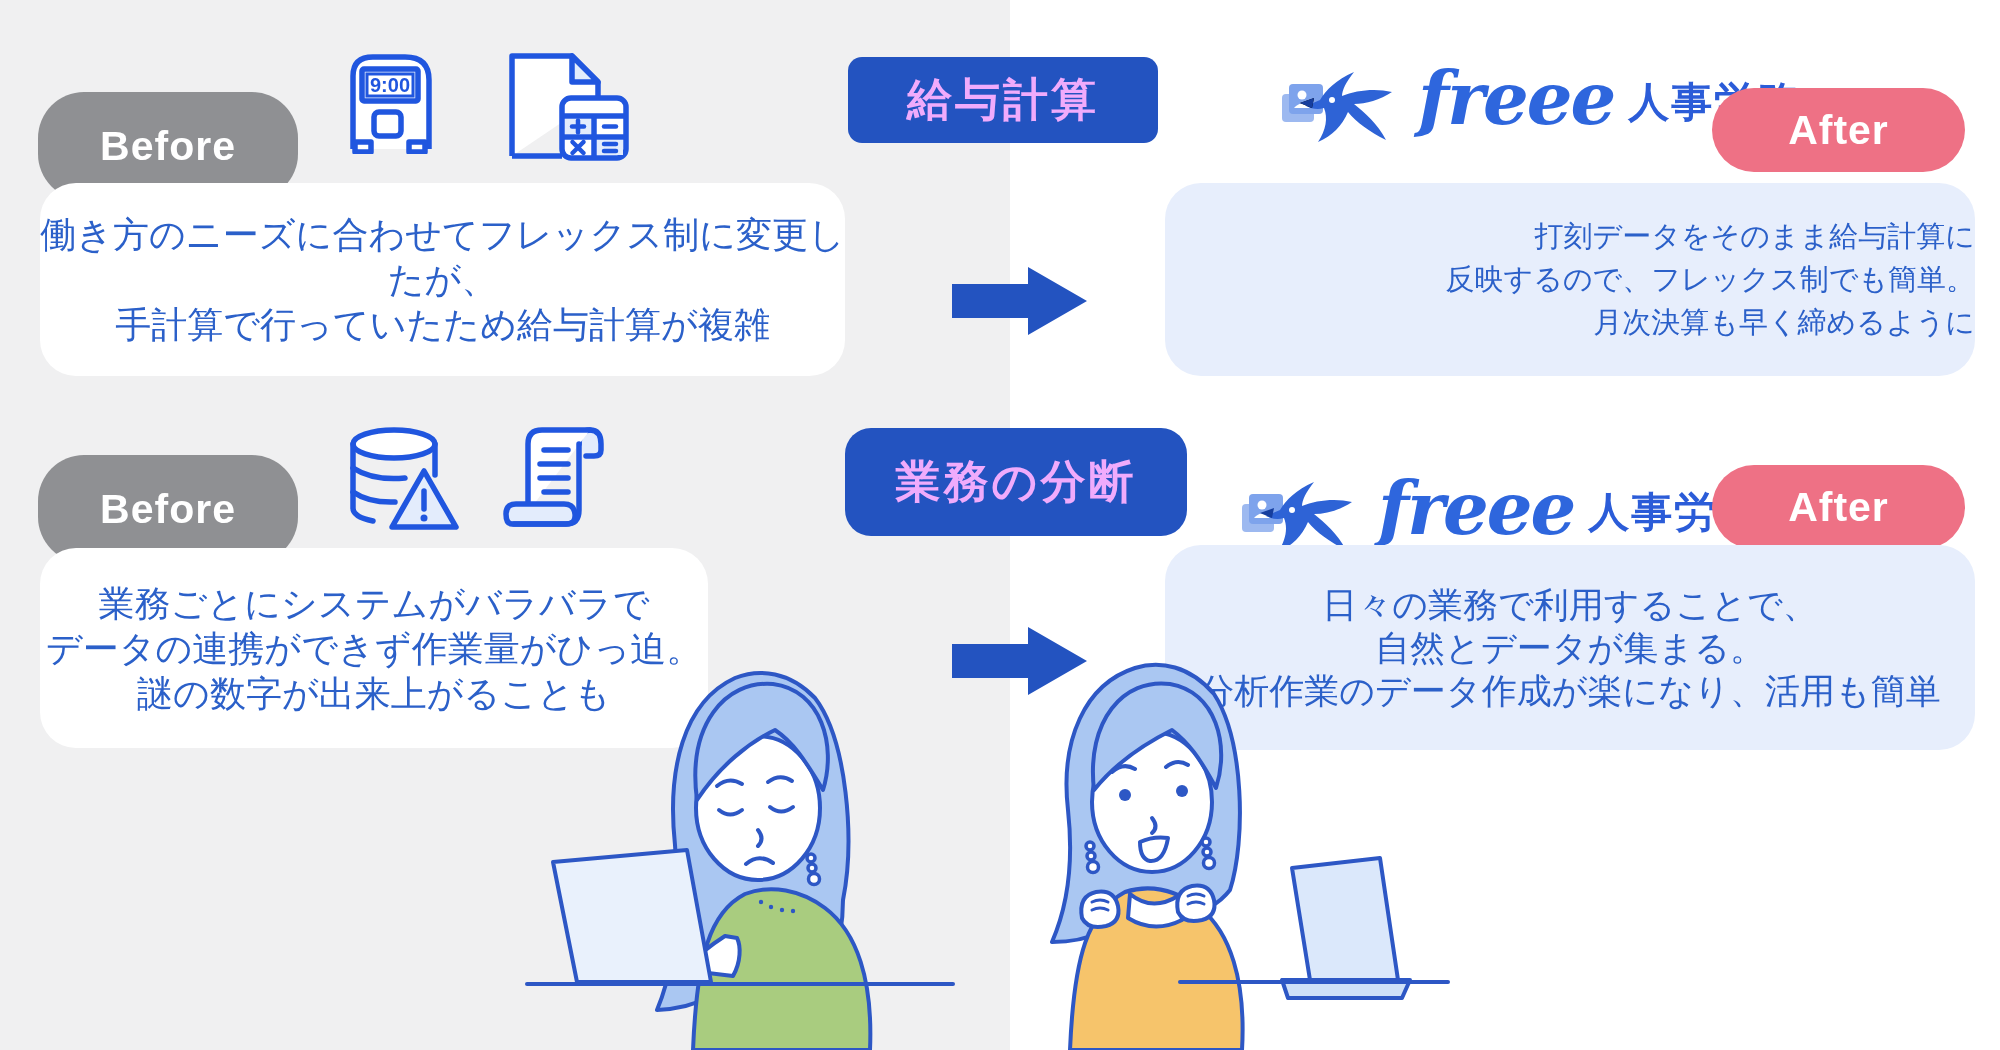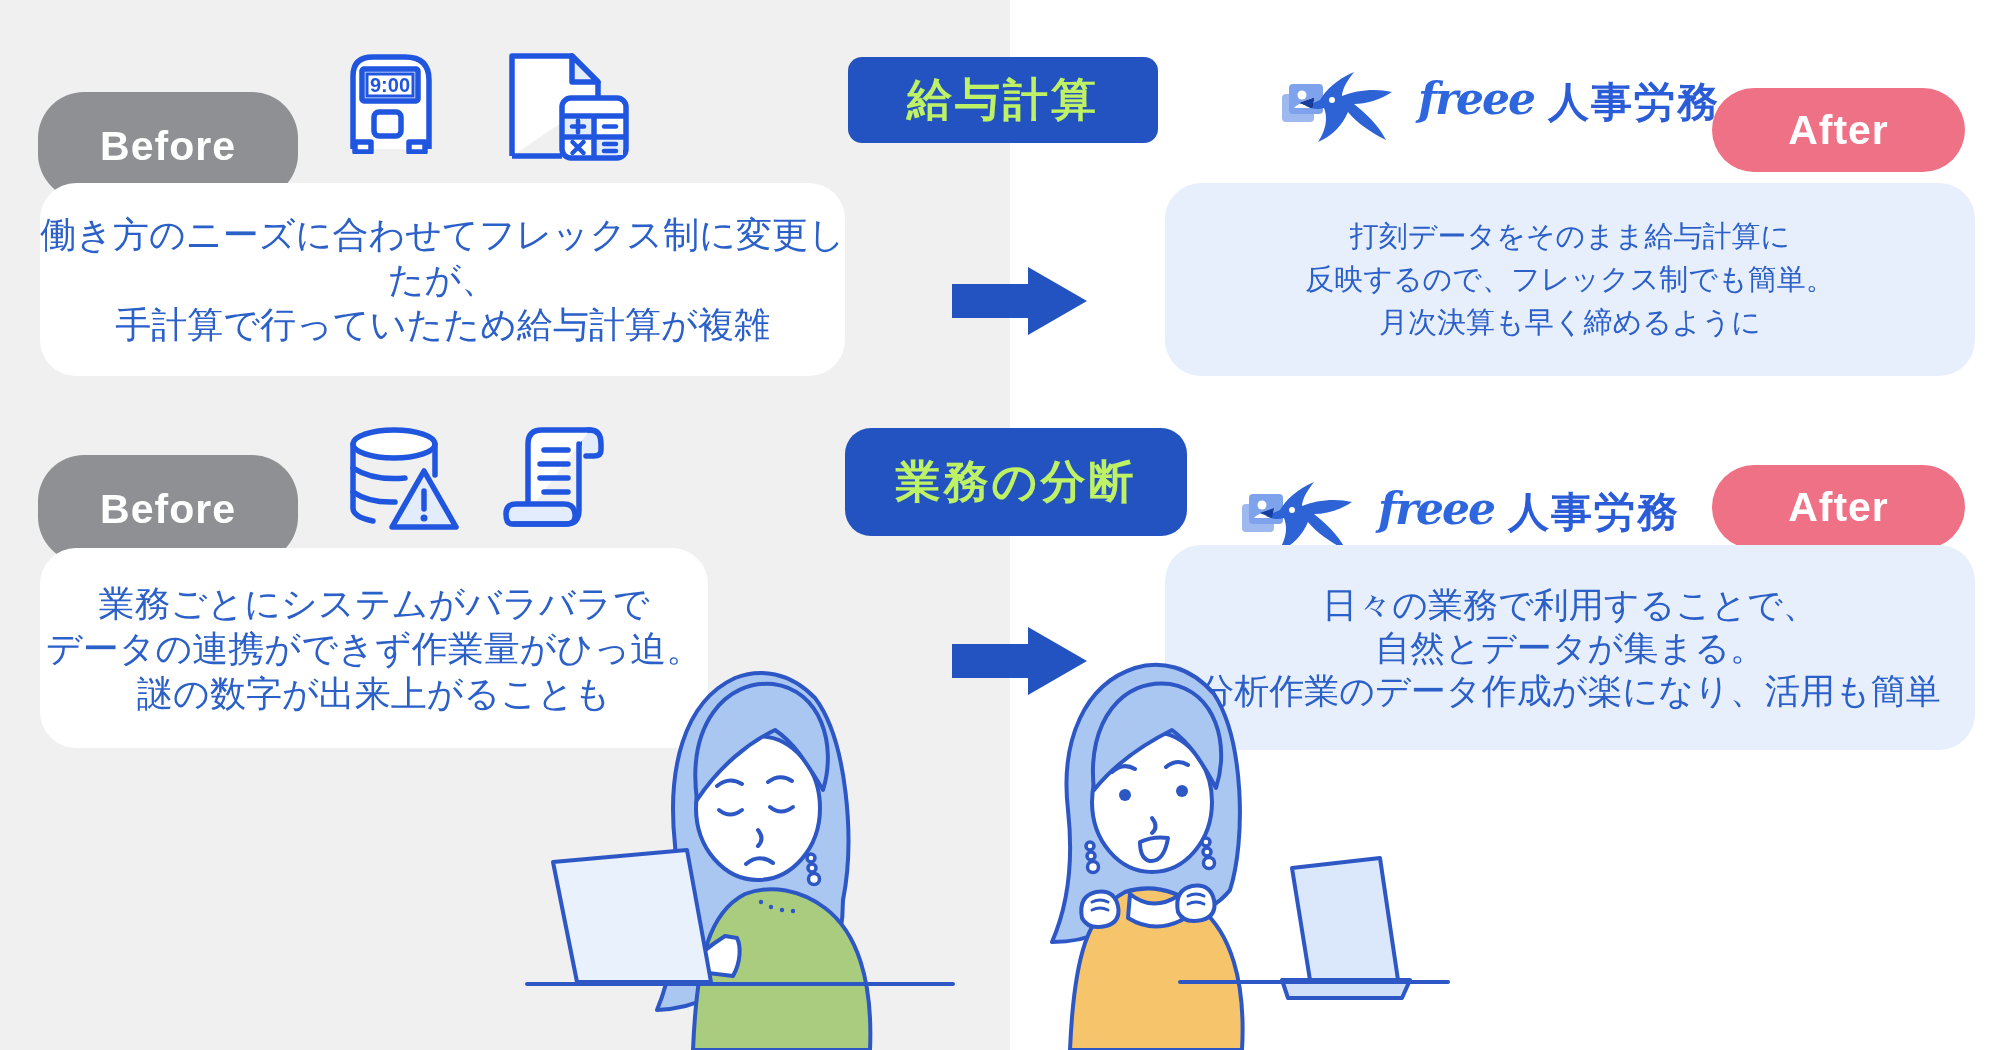--- a/index.html
+++ b/index.html
@@ -9,30 +9,30 @@
   }
   .abs{position:absolute;}
   .left-bg{left:0;top:0;width:1010px;height:1050px;background:#f0f0f1;}
   
   .pill{display:flex;align-items:center;justify-content:center;
         border-radius:46px;color:#fff;font-weight:bold;font-size:41px;letter-spacing:1px;}
   .pill.before{background:#8f9093;width:260px;height:108px;}
   .pill.after{background:#ee7185;width:253px;height:84px;}
   
   .topic{display:flex;align-items:center;justify-content:center;background:#2353c0;
-         border-radius:14px;color:#bef264;font-weight:bold;font-size:45px;letter-spacing:3px;}
+         border-radius:14px;color:#f0abfc;font-weight:bold;font-size:45px;letter-spacing:3px;}
   
   .box{display:flex;flex-direction:column;align-items:center;justify-content:center;
        border-radius:36px;color:#2b60c9;font-size:36px;font-weight:500;line-height:45px;text-align:center;}
   .box.white{background:#ffffff;}
   .box.blue{background:#e7eefc;}
   
   .logo{display:flex;align-items:center;gap:14px;}
   .logo .script{font-family:"DejaVu Serif",serif;font-style:italic;font-weight:bold;
-                font-size:44px;color:#2e66dd;letter-spacing:-2px;transform:translateY(-4px);}
+                font-size:72px;color:#2e66dd;letter-spacing:-2px;transform:translateY(-4px);}
   .logo .product{font-size:41px;font-weight:bold;color:#2b5cd8;letter-spacing:2px;}
   svg{display:block;}
 </style>
 </head>
 <body>
 
 <div class="canvas">
 
   <div class="abs left-bg"></div>
 
@@ -110,21 +110,21 @@
       </svg>
     </span>
     <span class="script">freee</span>
     <span class="product">人事労務</span>
   </div>
 
   <div class="abs pill after" style="left:1712px;top:88px;">
     <span>After</span>
   </div>
 
-  <div class="abs box blue" style="left:1165px;top:183px;width:810px;height:193px;font-size:29px;line-height:43px;">
+  <div class="abs box blue" style="left:1165px;top:183px;width:810px;height:193px;font-size:29px;line-height:43px;align-items:flex-end;">
     <div>打刻データをそのまま給与計算に</div>
     <div>反映するので、フレックス制でも簡単。</div>
     <div>月次決算も早く締めるように</div>
   </div>
 
   <div class="abs pill before" style="left:38px;top:455px;">
     <span>Before</span>
   </div>
 
   <span class="abs" style="left:343px;top:423px;">

